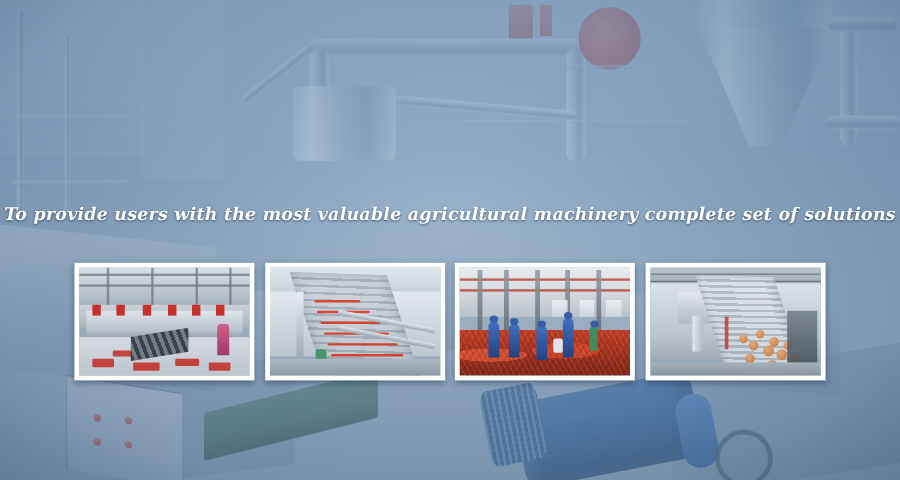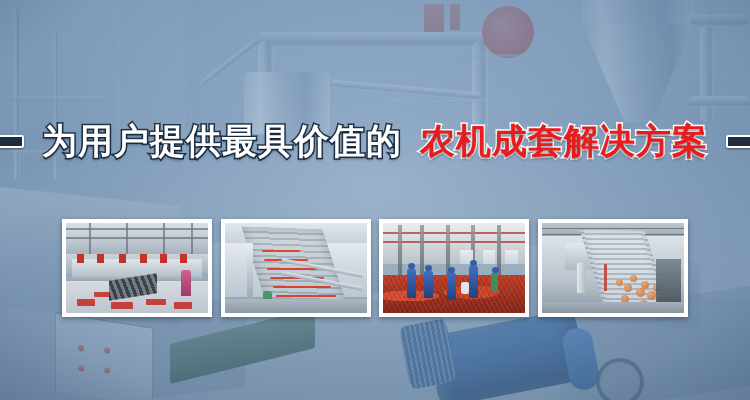--- a/index.html
+++ b/index.html
@@ -363,27 +363,22 @@
     <div class="motor" style="left:432px;top:322px;width:150px;height:72px;transform:rotate(-11deg);"></div>
     <div class="motor-fin" style="left:404px;top:322px;width:48px;height:64px;transform:rotate(-11deg);background-color:#35699f;"></div>
     <div class="motor-cap" style="left:566px;top:328px;width:30px;height:62px;transform:rotate(-11deg);"></div>
     <div class="motor-vent" style="left:448px;top:352px;width:56px;height:34px;transform:rotate(-11deg);"></div>
     <div class="pulley" style="left:596px;top:358px;width:40px;height:40px;transform:rotate(-11deg);"></div>
 
     <div class="bg-tint"></div>
     <div class="bg-vignette"></div>
   </div>
 
-  <div class="headline-row">
-    <span class="dash"></span>
-    <span class="headline hl-white">为用户提供最具价值的</span>
-    <span class="headline hl-red">农机成套解决方案</span>
-    <span class="dash"></span>
-  </div>
-
+
+  <div class="subhead">To provide users with the most valuable agricultural machinery complete set of solutions</div>
 
   <div class="thumbs">
 
     <div class="thumb">
       <div class="thumb-inner">
         <div class="t1-roof"></div>
         <div class="t1-truss" style="left:0;top:6%;width:100%;height:2px;"></div>
         <div class="t1-truss" style="left:0;top:16%;width:100%;height:2px;"></div>
         <div class="t1-truss" style="left:16%;top:0;width:2px;height:40%;"></div>
         <div class="t1-truss" style="left:42%;top:0;width:2px;height:40%;"></div>

